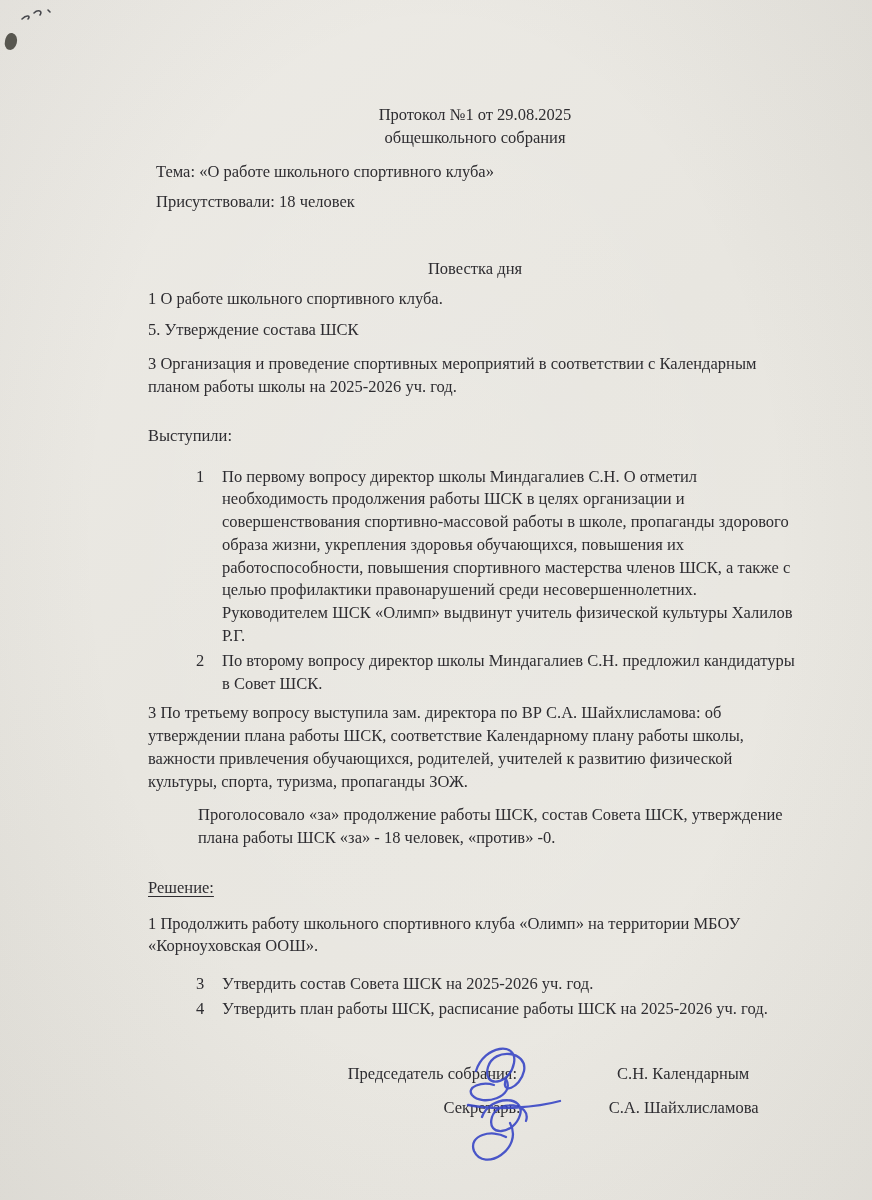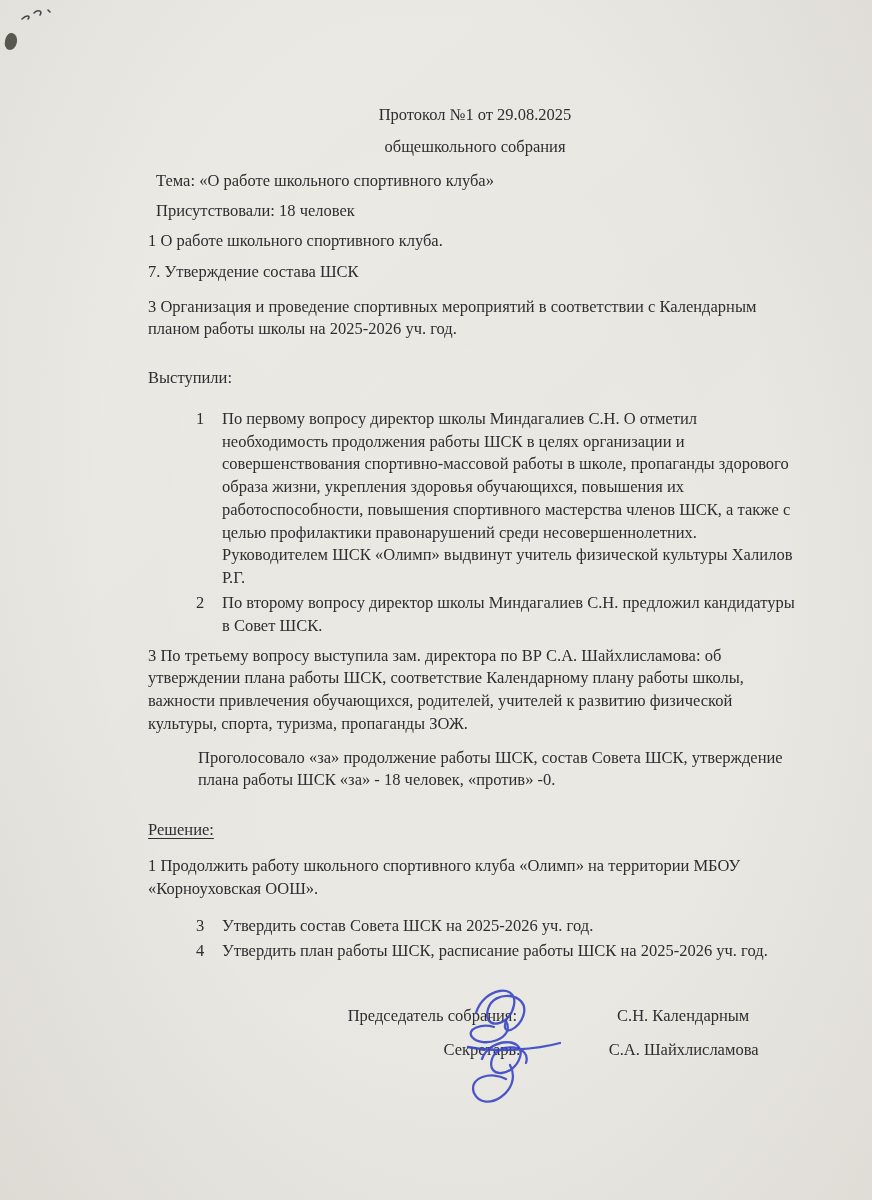--- a/index.html
+++ b/index.html
@@ -19,21 +19,21 @@
   }
   .vignette{
     position:absolute;inset:0;pointer-events:none;
     background:radial-gradient(ellipse at 50% 45%, rgba(255,255,255,0.10) 0%, rgba(0,0,0,0.00) 55%, rgba(60,55,45,0.07) 100%);
   }
   .content{
     position:absolute;left:148px;right:70px;top:104px;
   }
   .center{text-align:center;}
   .title-1{margin:0;}
-  .title-2{margin:9px 0 0 0;}
+  .title-2{margin:0 0 0 0;}
   .theme-line{margin:11px 0 0 8px;}
   .attendees-line{margin:8px 0 0 8px;}
   .agenda-heading{margin:44px 0 0 0;}
   .agenda-item{margin:8px 0 0 0;}
   .agenda-item.first{margin-top:7px;}
   .agenda-item.third{margin-top:12px;}
   .speakers-heading{margin:26px 0 8px 0;}
   .num-list{margin:18px 0 0 0;}
   .num-item{display:flex;margin:0 0 2px 0;}
   .num-item .num{flex:0 0 26px;margin-left:48px;text-align:left;}
@@ -72,22 +72,23 @@
   <div class="edge-blob"></div>
 
   <div class="content">
 
     <p class="center title-1">Протокол №1 от 29.08.2025</p>
     <p class="center title-2">общешкольного собрания</p>
 
     <p class="theme-line">Тема: «О работе  школьного спортивного клуба»</p>
     <p class="attendees-line">Присутствовали:   18 человек</p>
 
+    <p class="center agenda-heading">Повестка дня</p>
     <p class="agenda-item first">1 О работе школьного спортивного клуба.</p>
-    <p class="agenda-item">7. Утверждение состава ШСК</p>
+    <p class="agenda-item">5. Утверждение состава ШСК</p>
     <p class="agenda-item third">3 Организация и проведение спортивных мероприятий в соответствии с Календарным планом работы школы на 2025-2026 уч. год.</p>
 
     <p class="speakers-heading">Выступили:</p>
 
     <div class="num-list">
       <div class="num-item">
         <span class="num">1</span>
         <span class="txt">По первому вопросу  директор школы Миндагалиев С.Н. О отметил необходимость продолжения работы  ШСК  в целях организации и совершенствования спортивно-массовой работы в школе, пропаганды здорового образа жизни, укрепления здоровья обучающихся, повышения их работоспособности, повышения спортивного мастерства членов ШСК, а также с целью профилактики правонарушений среди несовершеннолетних. Руководителем ШСК «Олимп» выдвинут учитель физической культуры Халилов Р.Г.</span>
       </div>
       <div class="num-item">

